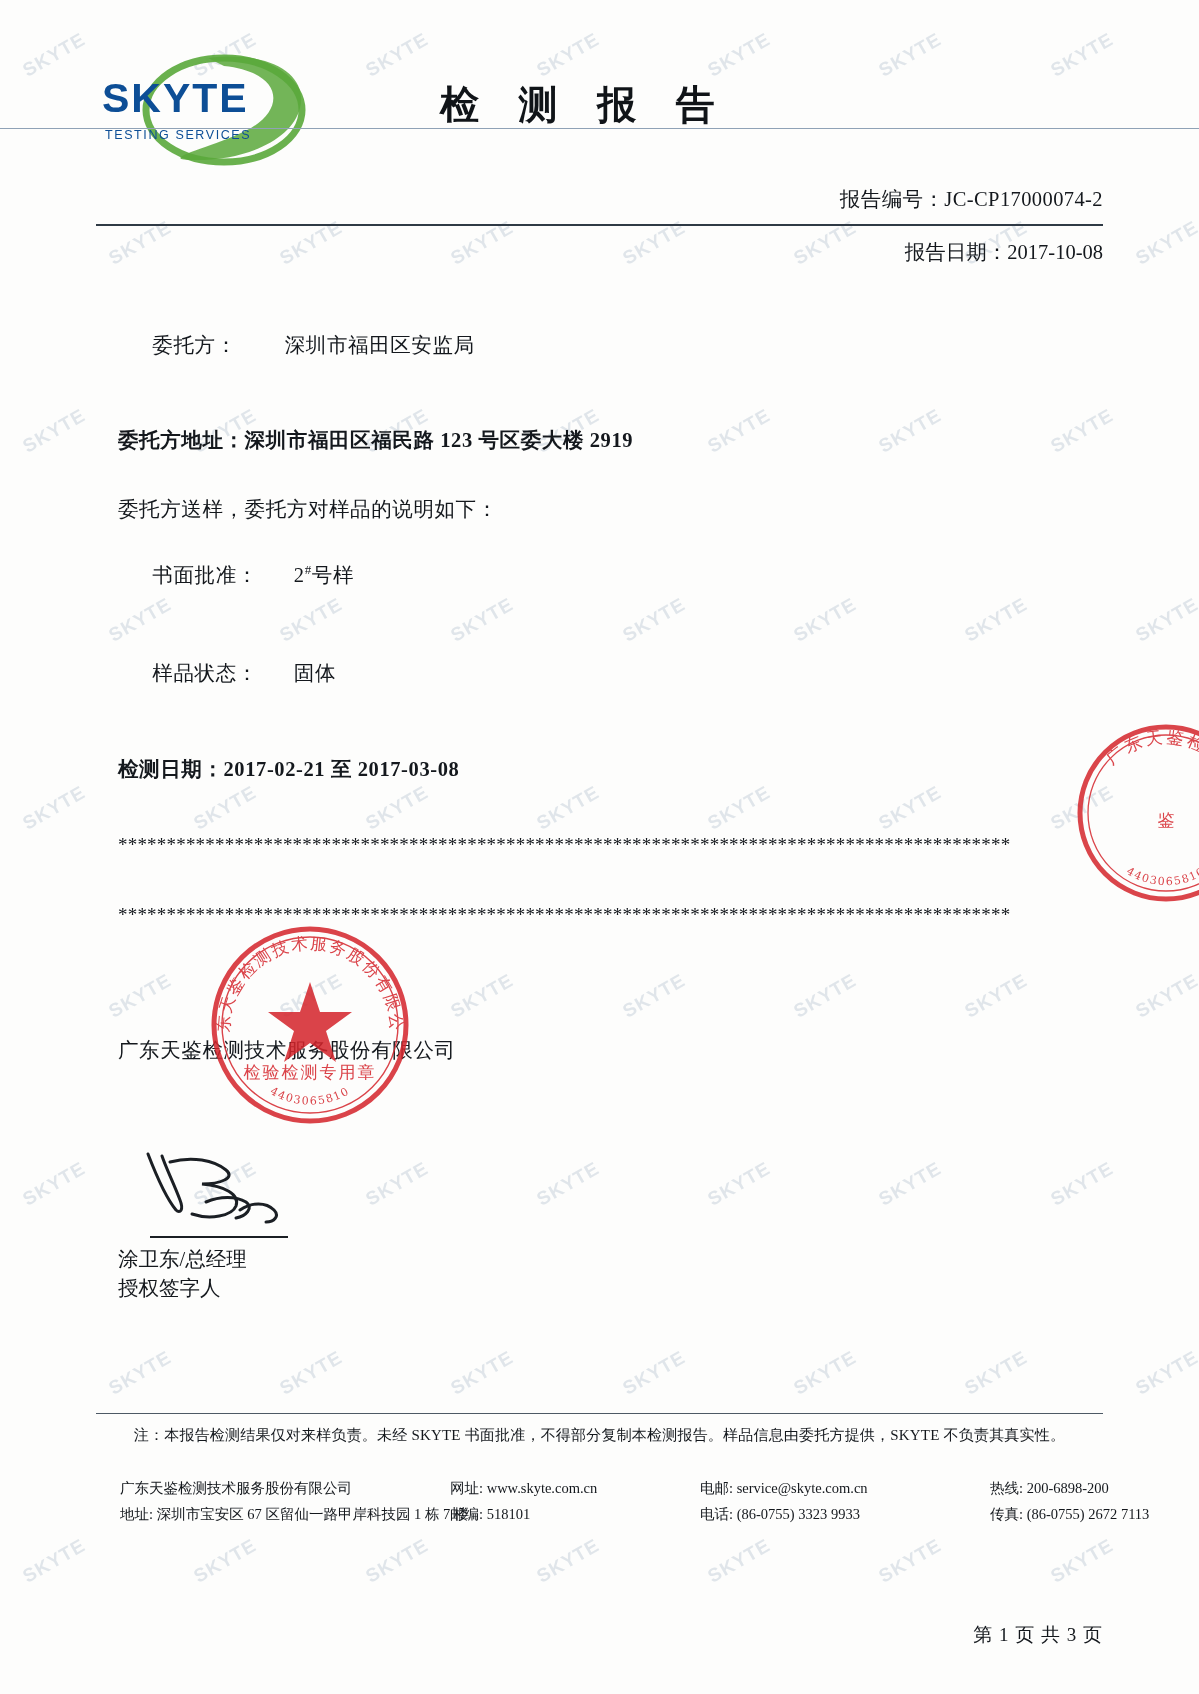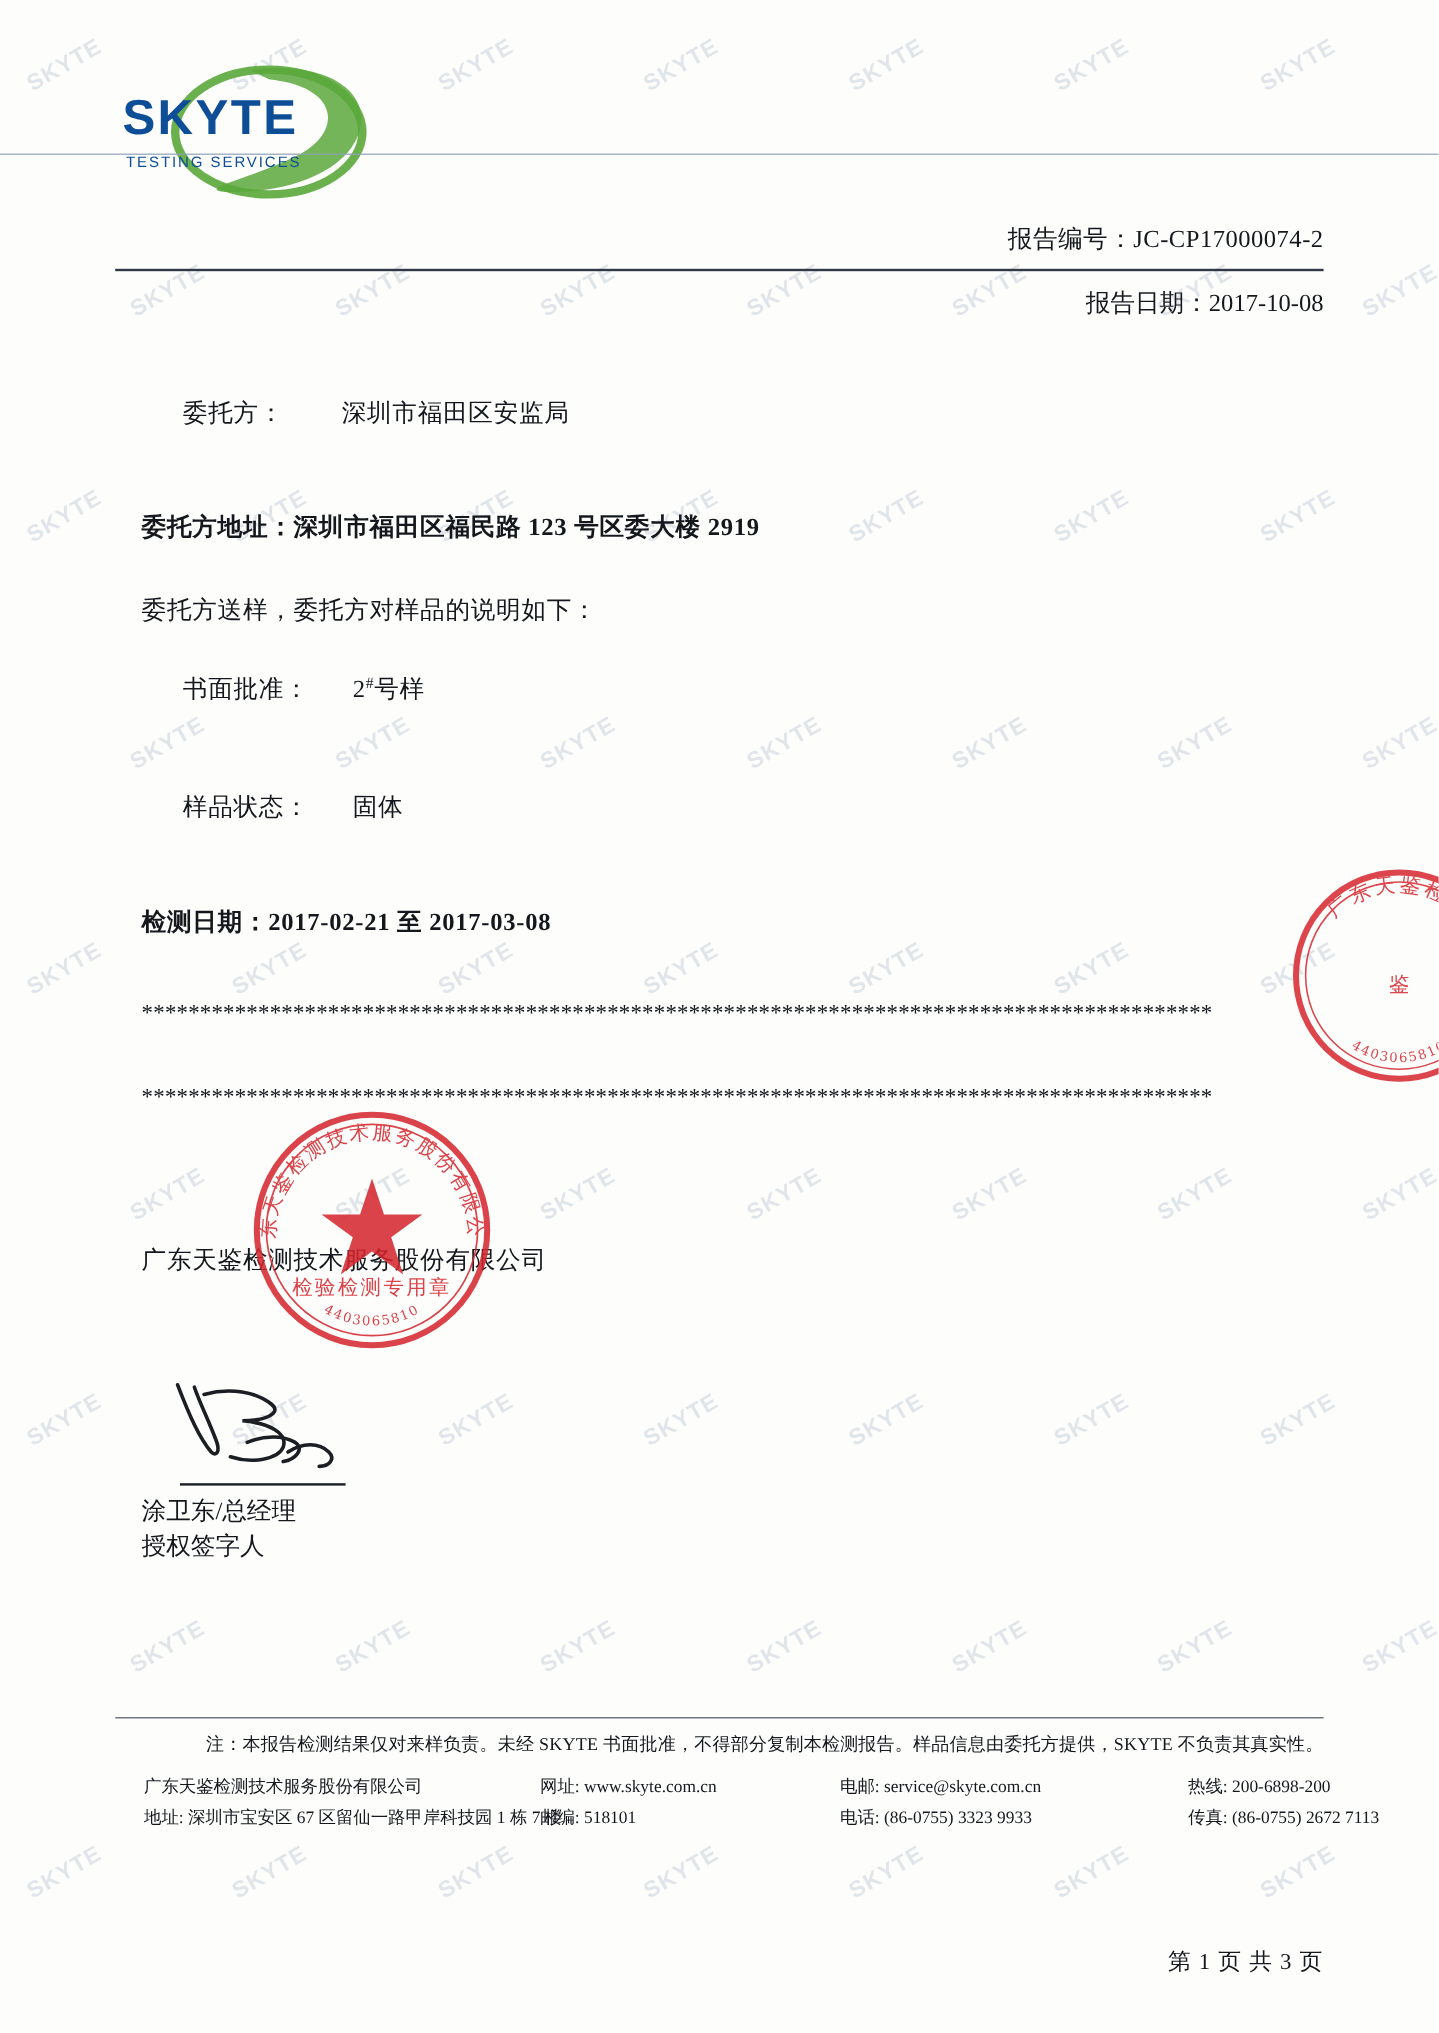--- a/index.html
+++ b/index.html
@@ -221,24 +221,24 @@
     bottom: 170px;
     z-index: 3;
   }
   .footer-rule {
     height: 1px;
     background: #4d5965;
     margin-bottom: 12px;
   }
   .footer-note {
     font-size: 15px;
-    text-align: right;
+    text-align: center;
     letter-spacing: 0.2px;
     color: #14181d;
-    margin-bottom: 16px;
+    margin-bottom: 34px;
   }
   .footer-grid {
     display: grid;
     grid-template-columns: 330px 250px 290px auto;
     row-gap: 7px;
     font-size: 14.5px;
     color: #14181d;
     padding-left: 24px;
   }
   .footer-grid div { white-space: nowrap; }
@@ -325,20 +325,21 @@
   <div class="header">
     <div class="logo-wrap">
       <svg class="logo-swoosh" viewBox="0 0 215 118">
         <path d="M112 10 C180 2 212 30 204 60 C196 92 150 112 100 112 C55 112 118 100 155 80 C190 60 186 24 128 18 Z" fill="#5aa83b" opacity="0.85"></path>
         <ellipse cx="128" cy="62" rx="78" ry="52" fill="none" stroke="#5aa83b" stroke-width="7" opacity="0.9"></ellipse>
       </svg>
       <div class="logo-text">SKYTE</div>
       <div class="logo-sub">TESTING SERVICES</div>
     </div>
 
+    <div class="doc-title">检 测 报 告</div>
     <div class="rule-thin"></div>
     <div class="rule-thick"></div>
   </div>
 
   <div class="report-no">报告编号：JC-CP17000074-2</div>
   <div class="report-date">报告日期：2017-10-08</div>
 
   <div class="body-block">
     <div class="line">
       <span>委托方：</span><span style="display:inline-block;width:48px"></span><span>深圳市福田区安监局</span>

